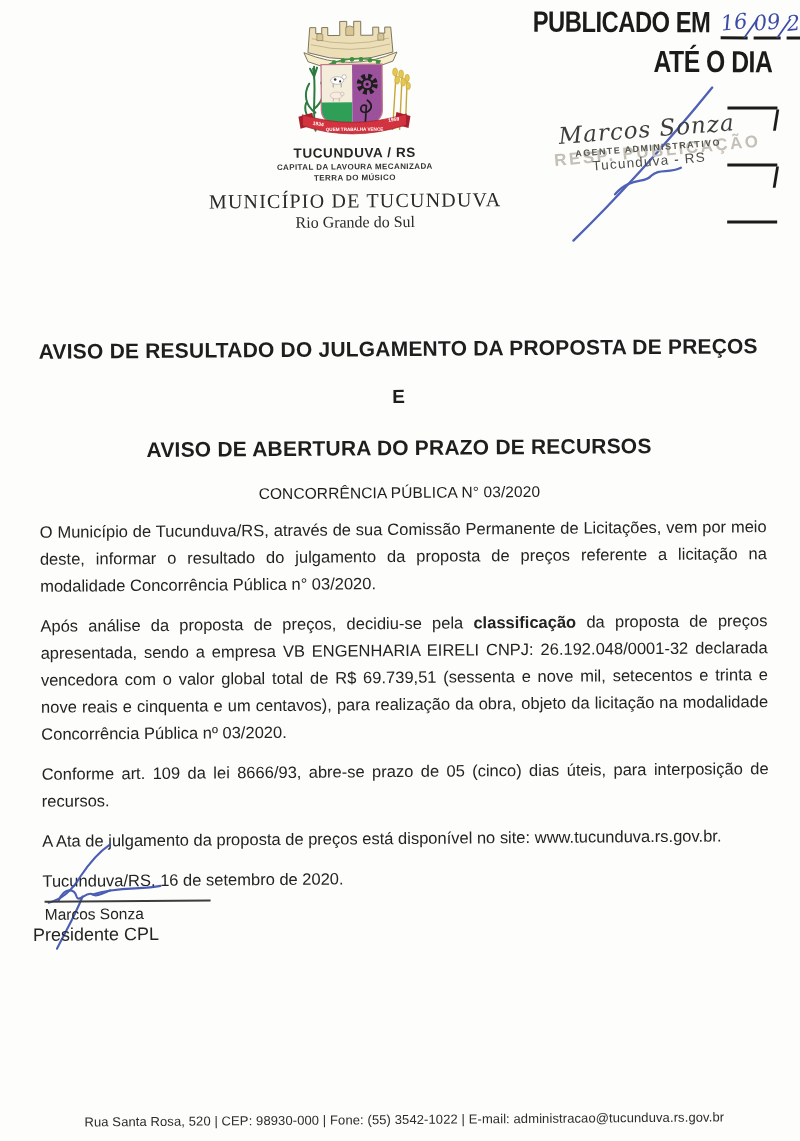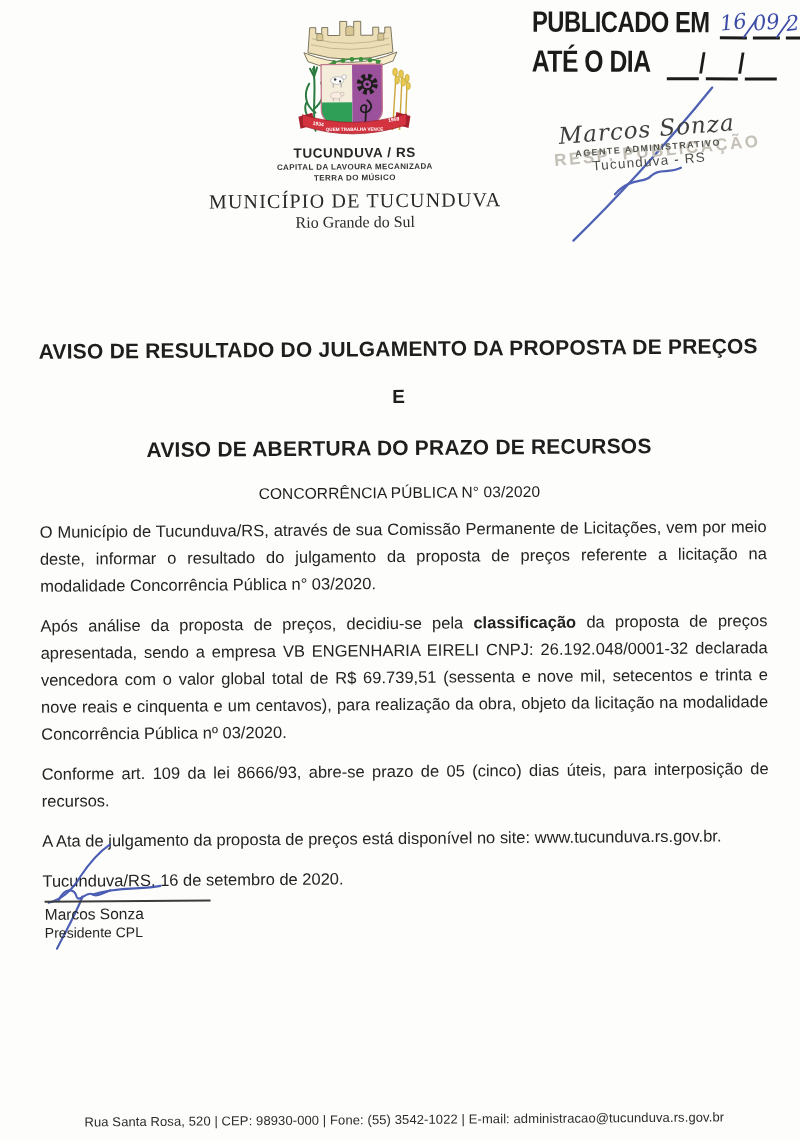--- a/index.html
+++ b/index.html
@@ -20,21 +20,21 @@
   
   .pub-stamp{position:absolute;left:496px;top:12px;width:286px;color:#1c1c1a;transform:rotate(0.6deg);}
   .stamp-row{display:flex;align-items:flex-end;white-space:nowrap;margin-left:40px;}
   .stamp-label{font-weight:700;font-size:25px;letter-spacing:-0.5px;transform:scaleY(1.18) scaleX(.95);transform-origin:left bottom;color:#1b1b19;}
   .row2 .stamp-label{font-size:26px;}
   .date-slot{display:inline-block;width:44px;border-bottom:3px solid #1b1b19;text-align:center;height:26px;margin:0 1px;}
   .row2 .date-slot{width:50px;}
   .hand{font-family:"DejaVu Serif",serif;font-style:italic;color:#3c4ba5;font-size:21px;line-height:24px;display:inline-block;transform:rotate(-6deg);}
   .hand-slash{font-family:"DejaVu Serif",serif;font-style:italic;color:#3c4ba5;font-size:25px;line-height:22px;display:inline-block;transform:rotate(8deg);margin:0 -2px;}
   .stamp-slash{font-weight:700;font-size:24px;color:#1b1b19;display:inline-block;margin:0 -1px 0 -1px;transform:scaleY(1.2);transform-origin:center bottom;}
-  .row2{margin-top:10px;}
+  .row2{margin-top:10px;flex-direction:column;}
 
   
   .name-stamp{position:absolute;left:536px;top:118px;width:230px;text-align:center;transform:rotate(-4deg);color:#474745;}
   .ns-name{font-family:"DejaVu Serif",serif;font-style:italic;font-size:23px;letter-spacing:1px;color:#3e3e3c;}
   .ns-role{font-size:9px;font-weight:700;letter-spacing:1.4px;color:#55554f;margin-top:1px;}
   .ns-city{font-size:13.5px;letter-spacing:1.2px;color:#4a4a46;margin-top:1px;}
   .ns-overlay{position:absolute;left:-26px;top:26px;width:300px;font-size:17px;font-weight:700;letter-spacing:2.5px;color:#c4c0b8;transform:rotate(-1deg);z-index:-1;}
   .sig-top{position:absolute;left:518px;top:84px;pointer-events:none;}
 
   
@@ -46,21 +46,21 @@
   
   .bodytext{position:absolute;top:516px;left:40px;width:727px;font-size:16.5px;line-height:27px;text-align:justify;color:#232323;}
   .bodytext p{margin:0 0 13px 0;}
   .bodytext .b{font-weight:700;}
 
   
   .sign-block{position:absolute;left:30px;top:838px;width:240px;}
   .sign-svg{position:absolute;left:0;top:0;pointer-events:none;}
   .sign-line{position:absolute;left:12px;top:60px;width:166px;border-bottom:2px solid #3c3c3c;}
   .sign-name{position:absolute;left:12px;top:65px;font-size:15.5px;color:#242424;}
-  .sign-role{position:absolute;left:12px;top:84px;font-size:14px;color:#242424;}
+  .sign-role{position:absolute;left:0;top:84px;font-size:18px;color:#242424;}
 
   
   .footer{position:absolute;left:0;right:0;top:1112px;text-align:center;font-size:13px;color:#2c2c2c;letter-spacing:.1px;}
 </style>
 </head>
 <body>
 
 <div class="page">
   <div class="scan">
 

